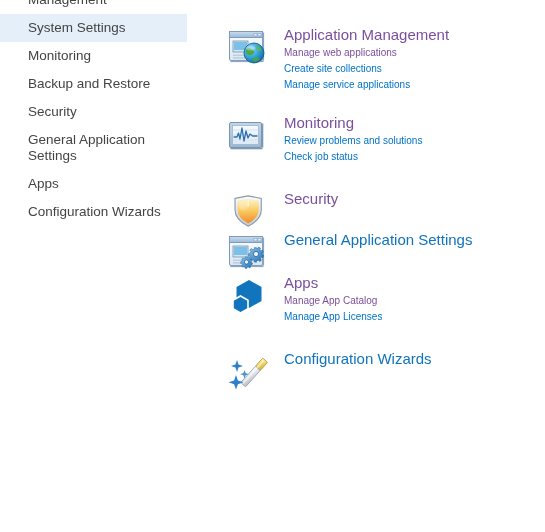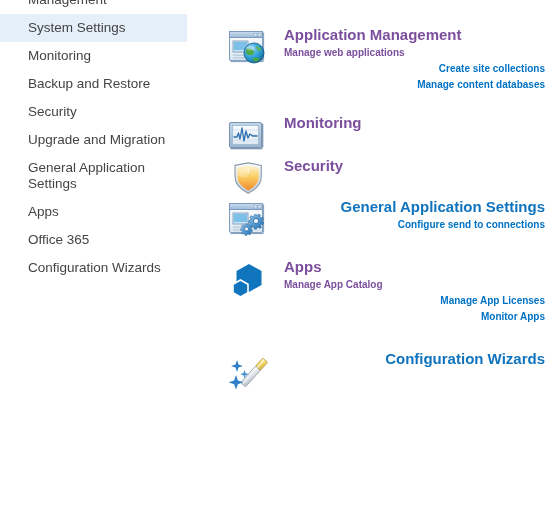--- a/index.html
+++ b/index.html
@@ -31,21 +31,21 @@
     margin-top:-8px;
   }
   .nav-item.selected{
     background:#e4eff9;
     width:187px;
     box-sizing:border-box;
   }
 
   
   .main{
-    position:absolute;left:222px;top:0;width:323px;height:532px;font-weight:bold;
+    position:absolute;left:222px;top:0;width:323px;height:532px;
   }
   .section{
     position:relative;
     padding-left:62px;
     margin-bottom:14px;
   }
   .sec-icon{
     position:absolute;left:4px;top:2px;
     width:46px;height:44px;
   }
@@ -56,21 +56,21 @@
     cursor:pointer;
     white-space:nowrap;
   }
   .sec-links{list-style:none;margin:0;padding:0;}
   .sec-links li{
     font-size:10px;
     line-height:16px;
     cursor:pointer;
     white-space:nowrap;
   }
-  .lnk-blue{color:#0072c6;text-align:right;}
+  .lnk-blue{color:#0072c6;}
   .lnk-purple{color:#7b4f9d;}
   .sec-title.lnk-blue{color:#1073bd;}
   .sec-title.lnk-purple{color:#7b4f9d;}
 
   
   #sec-appmgmt{margin-top:25px;margin-bottom:20px;}
   #sec-monitoring{margin-bottom:24px;}
   #sec-security{margin-bottom:22px;}
   #sec-gensettings{margin-bottom:24px;}
   #sec-apps{margin-bottom:24px;}
@@ -83,24 +83,22 @@
 
 <div id="root">
 
   <div class="sidebar">
     <div id="nav-list">
         <div class="nav-item clipped">Management</div>
         <div class="nav-item selected">System Settings</div>
         <div class="nav-item">Monitoring</div>
         <div class="nav-item">Backup and Restore</div>
         <div class="nav-item">Security</div>
-        <div class="nav-item">Upgrade and Migration</div>
         <div class="nav-item wrapped">General Application Settings</div>
         <div class="nav-item">Apps</div>
-        <div class="nav-item">Office 365</div>
         <div class="nav-item">Configuration Wizards</div>
       </div>
   </div>
 
   <div class="main">
     <div id="section-list">
         <div class="section" id="sec-appmgmt">
           <div class="sec-icon">
             <svg width="46" height="44" viewBox="0 0 46 44" xmlns="http://www.w3.org/2000/svg">
               <defs>
@@ -132,21 +130,21 @@
               <path d="M20 22 Q24 20 27 23 Q30 25 26 28 Q22 29 20 26 Z" fill="#4aa73a" opacity="0.92"></path>
               <path d="M30 18.5 Q34 19.5 35.5 23 Q33 25 31 22.5 Q30.5 20 30 18.5 Z" fill="#5bb84a" opacity="0.92"></path>
               <path d="M27 31 Q31 30 34 32 Q31.5 35 28 34.5 Q26 33 27 31 Z" fill="#4aa73a" opacity="0.9"></path>
               <ellipse cx="24.5" cy="21" rx="4.5" ry="2.6" fill="#ffffff" opacity="0.3"></ellipse>
             </svg>
           </div>
           <div class="sec-title lnk-purple">Application Management</div>
           <ul class="sec-links">
             <li class="lnk-purple">Manage web applications</li>
             <li class="lnk-blue">Create site collections</li>
-            <li class="lnk-blue">Manage content databases</li>
+            <li class="lnk-blue">Manage service applications</li>
           </ul>
         </div>
         <div class="section" id="sec-monitoring">
           <div class="sec-icon">
             <svg width="46" height="44" viewBox="0 0 46 44" xmlns="http://www.w3.org/2000/svg">
               <defs>
                 <linearGradient id="mc1" x1="0" y1="0" x2="0" y2="1">
                   <stop offset="0" stop-color="#f7fbff"></stop>
                   <stop offset="1" stop-color="#dde8f3"></stop>
                 </linearGradient>
@@ -161,20 +159,24 @@
                 <line x1="7" y1="15" x2="32" y2="15"></line>
                 <line x1="7" y1="20" x2="32" y2="20"></line>
                 <line x1="7" y1="25" x2="32" y2="25"></line>
               </g>
               <polyline points="8,22 11,22 12.5,18 14,24 16,13 18,26 20,16 22,23 24,19 26.5,21 31,21" fill="none" stroke="#2f6fb0" stroke-width="1.3" stroke-linejoin="round" stroke-linecap="round"></polyline>
               <rect x="35.5" y="8.5" width="1.8" height="24" fill="#7e97b2"></rect>
               <rect x="4.5" y="32.5" width="32" height="1.8" fill="#7e97b2"></rect>
             </svg>
           </div>
           <div class="sec-title lnk-purple">Monitoring</div>
+          <ul class="sec-links">
+            <li class="lnk-blue">Review problems and solutions</li>
+            <li class="lnk-blue">Check job status</li>
+          </ul>
         </div>
         <div class="section" id="sec-security">
           <div class="sec-icon">
             <svg width="46" height="44" viewBox="0 0 46 44" xmlns="http://www.w3.org/2000/svg">
               <defs>
                 <linearGradient id="sh1" x1="0" y1="0" x2="0" y2="1">
                   <stop offset="0" stop-color="#fdf3cf"></stop>
                   <stop offset="0.45" stop-color="#fbce63"></stop>
                   <stop offset="1" stop-color="#f08a2c"></stop>
                 </linearGradient>
@@ -225,35 +227,33 @@
                 <circle cx="0" cy="0" r="2.6" fill="#e8f3fb" stroke="#14538c" stroke-width="0.7"></circle>
               </g>
               <g transform="translate(20.5,30)">
                 <path d="M0,-8 L2.2,-7.3 L3.6,-9 L5.8,-7.2 L4.8,-5.2 L6.6,-4 L8.2,-5 L9.4,-2.4 L7.6,-1.2 L7.8,1 L9.8,1.6 L9,4.4 L6.8,4.3 L5.8,6.2 L7,8 L4.7,9.6 L3.2,8 L1,8.6 L0.5,10.6 L-2.4,10.2 L-2.6,8 L-4.6,7.2 L-6.2,8.5 L-8,6.4 L-6.6,4.7 L-7.4,2.6 L-9.5,2.3 L-9.3,-0.6 L-7.2,-1.2 L-6.6,-3.3 L-8,-5 L-5.9,-6.9 L-4.2,-5.5 L-2.1,-6.3 L-1.8,-8.4 Z" fill="url(#gr1)" stroke="#14538c" stroke-width="0.6" transform="scale(0.62)"></path>
                 <circle cx="0" cy="0" r="2.1" fill="#e8f3fb" stroke="#14538c" stroke-width="0.6"></circle>
               </g>
             </svg>
           </div>
           <div class="sec-title lnk-blue">General Application Settings</div>
           <ul class="sec-links">
-            <li class="lnk-blue">Configure send to connections</li>
           </ul>
         </div>
         <div class="section" id="sec-apps">
           <div class="sec-icon">
             <svg width="46" height="44" viewBox="0 0 46 44" xmlns="http://www.w3.org/2000/svg">
               <polygon points="23,5 35.5,12 35.5,26 23,33 10.5,26 10.5,12" fill="#1175bd"></polygon>
               <polygon points="14.5,21 22,25.2 22,33.8 14.5,38 7,33.8 7,25.2" fill="#1175bd" stroke="#ffffff" stroke-width="1.6"></polygon>
             </svg>
           </div>
           <div class="sec-title lnk-purple">Apps</div>
           <ul class="sec-links">
             <li class="lnk-purple">Manage App Catalog</li>
             <li class="lnk-blue">Manage App Licenses</li>
-            <li class="lnk-blue">Monitor Apps</li>
           </ul>
         </div>
         <div class="section" id="sec-wizards">
           <div class="sec-icon">
             <svg width="46" height="44" viewBox="0 0 46 44" xmlns="http://www.w3.org/2000/svg">
               <defs>
                 <linearGradient id="wd1" x1="0" y1="0" x2="1" y2="1">
                   <stop offset="0" stop-color="#fff6c4"></stop>
                   <stop offset="0.5" stop-color="#f3d25c"></stop>
                   <stop offset="1" stop-color="#cbb24a"></stop>

